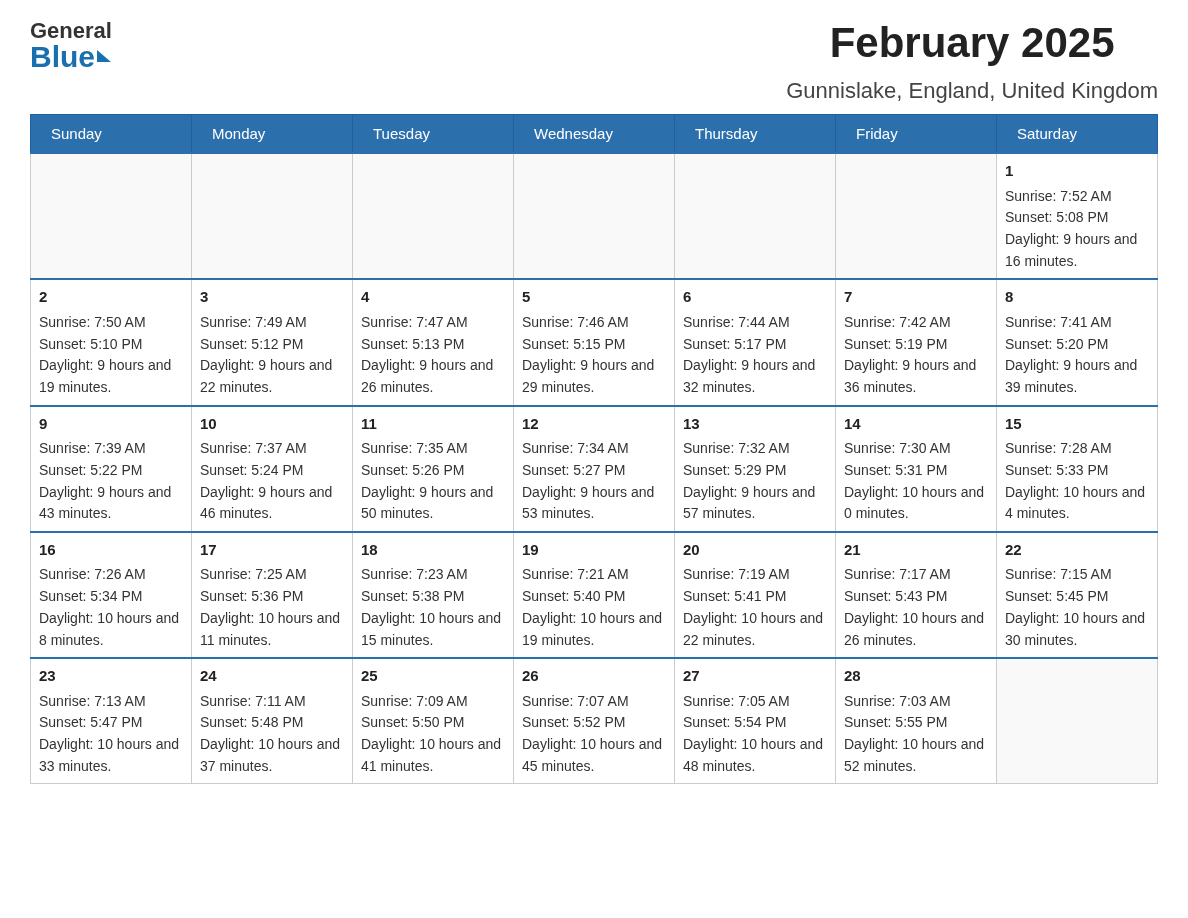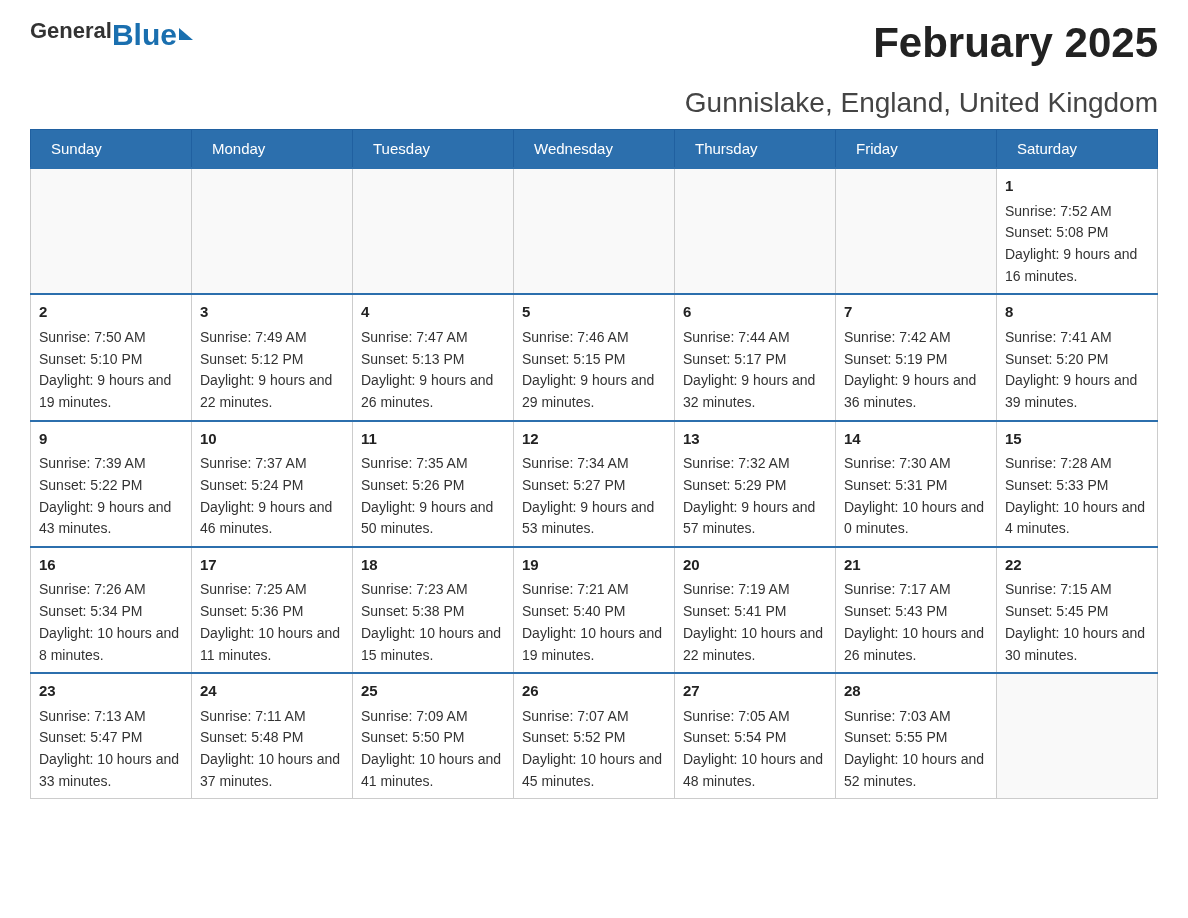--- a/index.html
+++ b/index.html
@@ -14,33 +14,33 @@
       justify-content: space-between;
       align-items: flex-start;
       margin-bottom: 10px;
     }
     .logo {
       display: flex;
       flex-direction: column;
       align-items: flex-start;
     }
     .title-section {
-      text-align: right;
+      text-align: center;
     }
     .title-section h1 {
       font-size: 42px;
       font-weight: bold;
       color: #222;
       line-height: 1.1;
     }
     .title-section h2 {
-      font-size: 28px;
+      font-size: 22px;
       font-weight: normal;
       color: #444;
-      margin-top: 21px;
+      margin-top: 12px;
     }
     .calendar {
       width: 100%;
       border-collapse: collapse;
       margin-top: 10px;
     }
     .calendar thead th {
       background-color: #2c6fad;
       color: #fff;
       padding: 10px 20px;
@@ -79,21 +79,21 @@
     td.empty-cell {
       border-top: 2px solid #2c6fad;
     }
     .logo-wrapper {
       display: flex;
       align-items: center;
       gap: 0;
     }
     .logo-box {
       display: flex;
-      flex-direction: row;
+      flex-direction: column;
       line-height: 1;
     }
     .logo-general {
       font-size: 22px;
       font-weight: bold;
       color: #333;
     }
     .logo-blue-row {
       display: flex;
       align-items: center;

